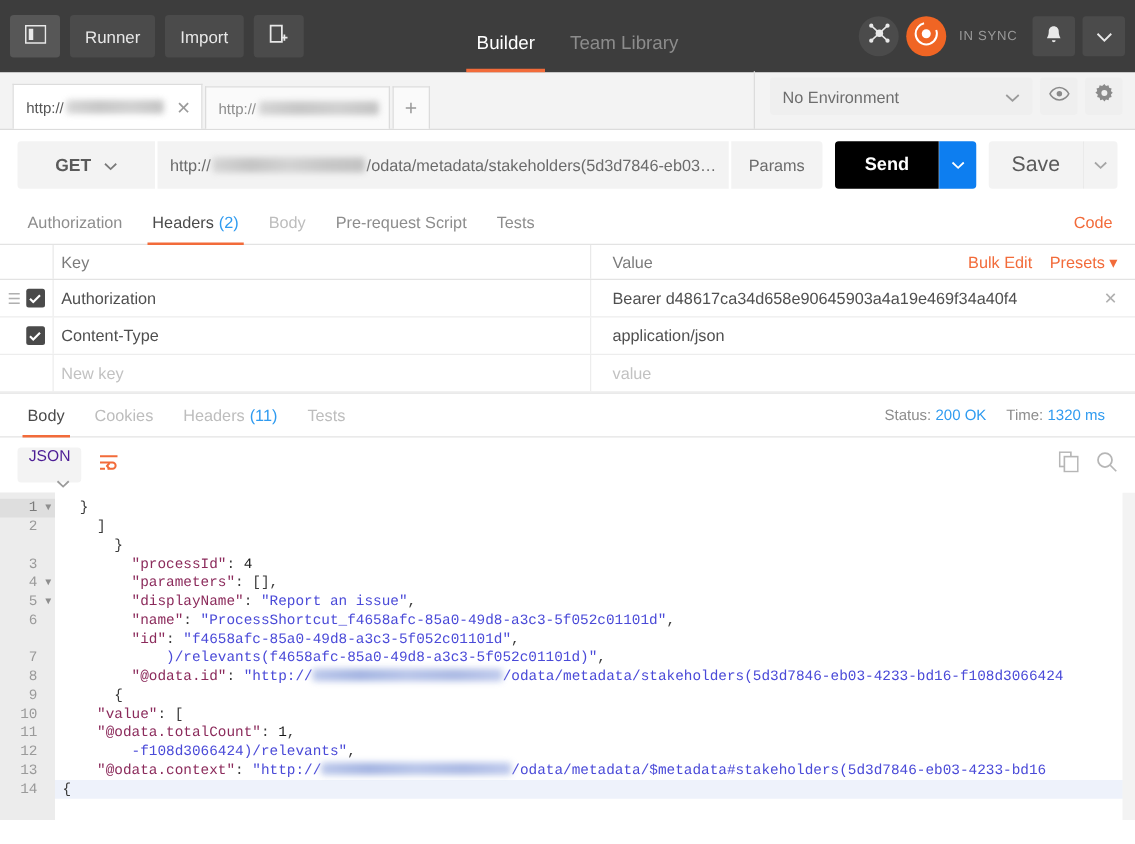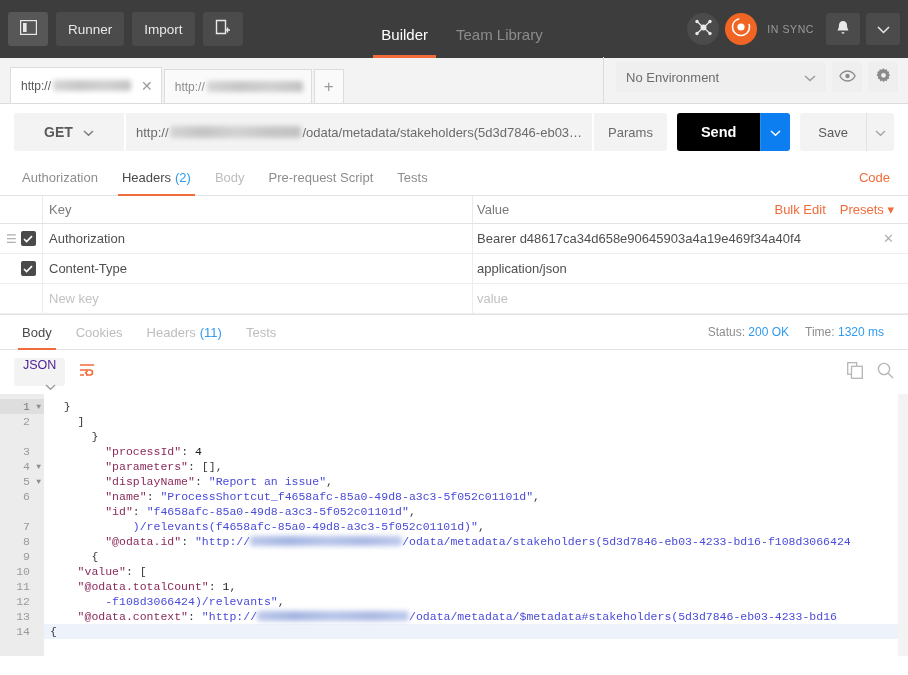--- a/index.html
+++ b/index.html
@@ -135,21 +135,21 @@
     height: 38px; background: #000000; color: #fff; font-size: 14.5px;
     font-weight: bold; display: flex; align-items: center; padding: 0 24px;
     margin-left: 10px; border-radius: 3px 0 0 3px; cursor: pointer;
   }
   .send-caret {
     height: 38px; width: 30px; background: #0d7ef0; color: #fff;
     display: flex; align-items: center; justify-content: center;
     border-left: 1px solid #2b8df2; border-radius: 0 3px 3px 0; cursor: pointer;
   }
   .save-btn {
-    height: 38px; background: #f3f3f3; color: #5a5a5a; font-size: 13px;
+    height: 38px; background: #f3f3f3; color: #5a5a5a; font-size: 17px;
     display: flex; align-items: center; padding: 0 18px; margin-left: 10px;
     border-radius: 3px 0 0 3px; cursor: pointer;
   }
   .save-caret {
     height: 38px; width: 28px; background: #f3f3f3; color: #a5a5a5;
     display: flex; align-items: center; justify-content: center;
     border-left: 1px solid #e2e2e2; border-radius: 0 3px 3px 0; cursor: pointer;
   }
 
   
@@ -173,21 +173,21 @@
     font-size: 13px; color: #f26b3a; cursor: pointer;
   }
 
   
   .tblhead {
     height: 28px; display: flex; align-items: center;
     border-bottom: 1px solid #e3e3e3; font-size: 13px; color: #7b7b7b;
   }
   .col-gutter { width: 42px; flex: none; }
   .col-key { width: 430px; flex: none; padding-left: 6px; border-left: 1px solid #e9e9e9; height: 100%; display: flex; align-items: center;}
-  .col-val { flex: 1; padding-left: 4px; border-left: 1px solid #e9e9e9; height: 100%; display: flex; align-items: center;}
+  .col-val { flex: 1; padding-left: 17px; border-left: 1px solid #e9e9e9; height: 100%; display: flex; align-items: center;}
   .bulk { color: #f26b3a; cursor: pointer; padding: 0 10px; }
   .presets { color: #f26b3a; cursor: pointer; padding: 0 14px 0 4px; }
 
   .hrow { height: 30px; display: flex; align-items: center; border-bottom: 1px solid #ededed; font-size: 13px; color: #4f4f4f; }
   .hrow .col-key, .hrow .col-val { border-left: 1px solid #ededed; }
   .gutter-in { width: 42px; display: flex; align-items: center; gap: 4px; padding-left: 6px; }
   .drag { color: #b0b0b0; font-size: 12px; cursor: grab; line-height: 1; }
   .cbox {
     width: 15px; height: 15px; background: #4a4a4a; border-radius: 2px;
     display: flex; align-items: center; justify-content: center; cursor: pointer;

